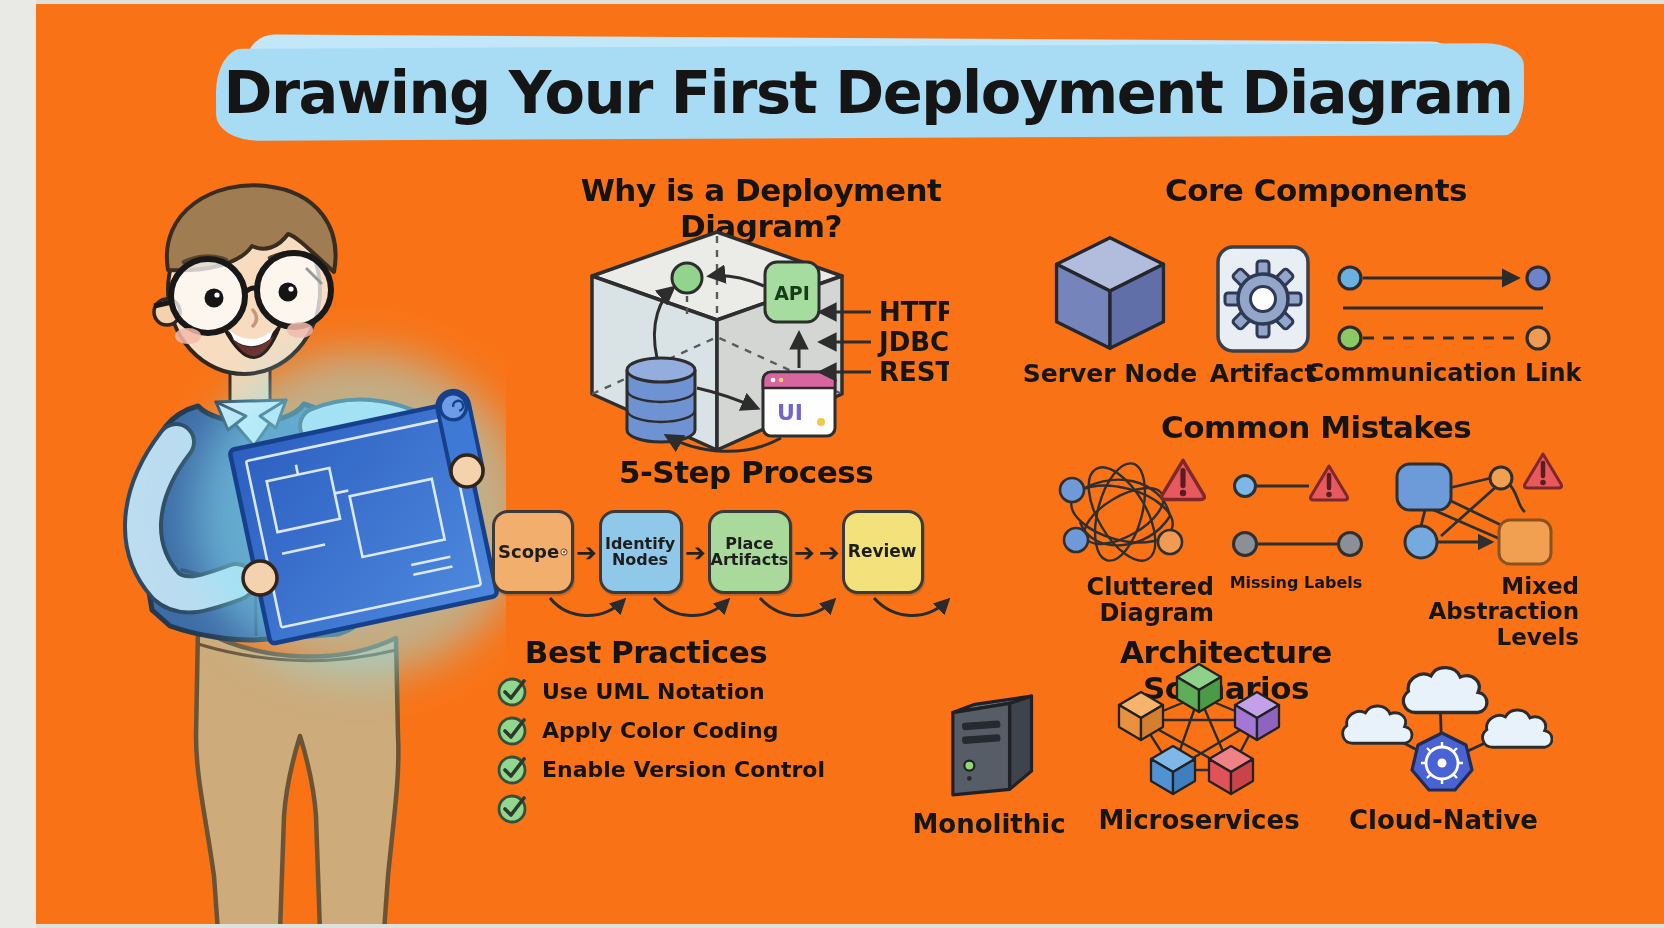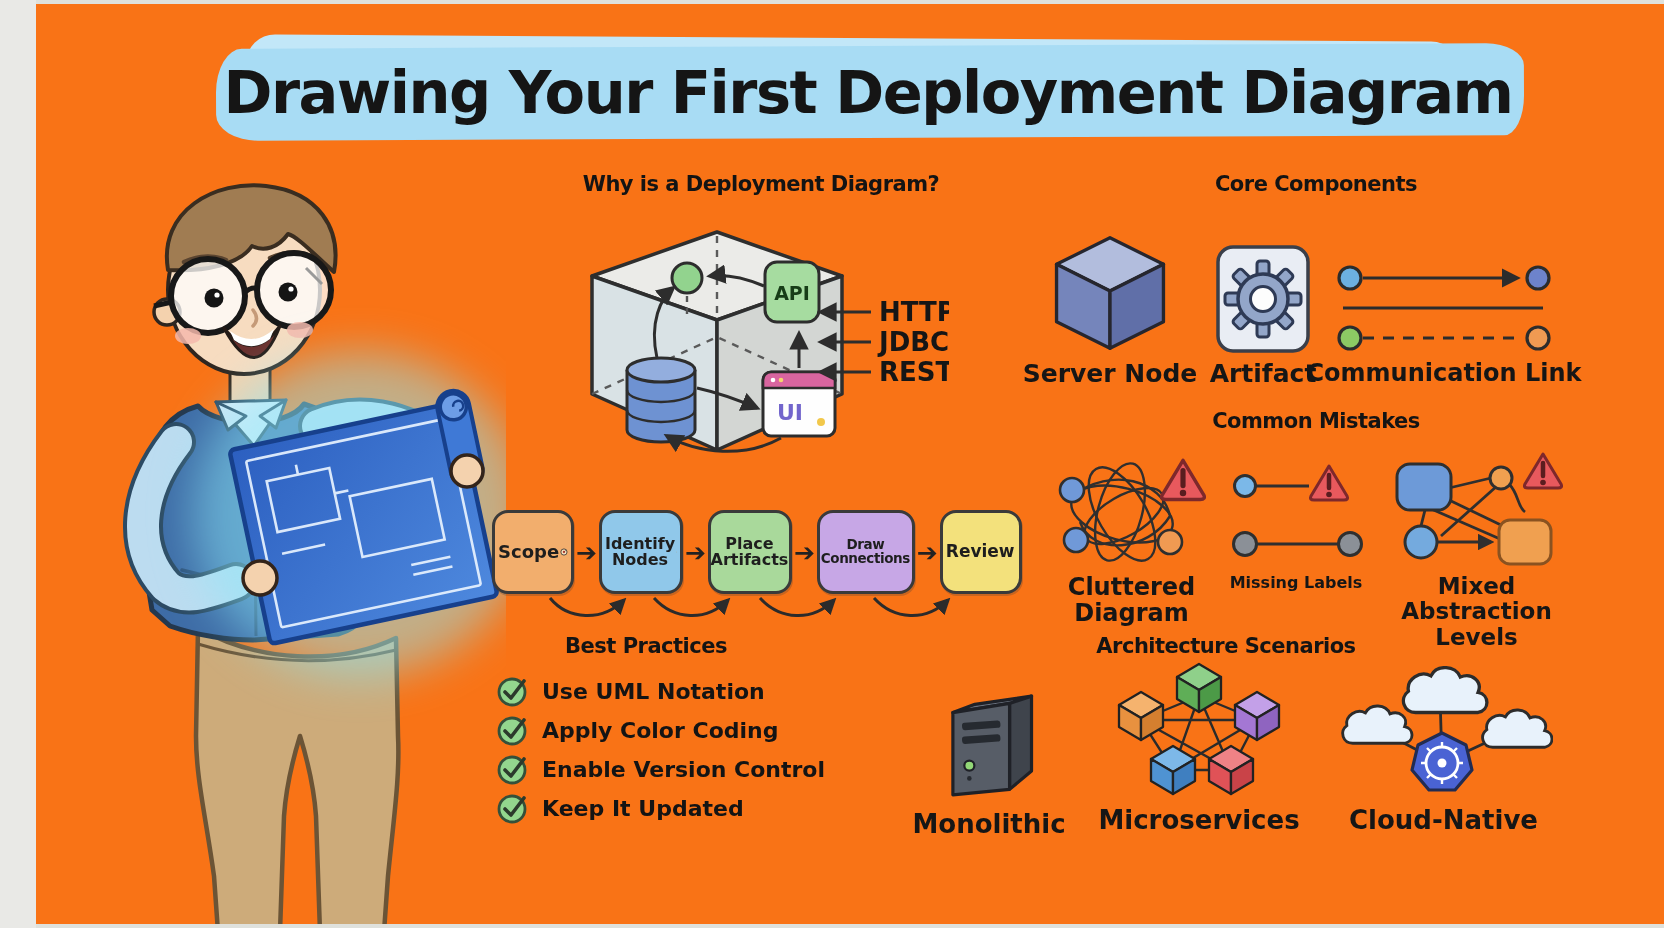--- a/index.html
+++ b/index.html
@@ -9,25 +9,25 @@
   svg text{font-family:"DejaVu Sans","Liberation Sans",sans-serif;}
   
   .title-wrap{position:absolute;left:150px;top:32px;width:1364px;height:112px;
     display:flex;align-items:center;justify-content:center;}
   .title-wrap .band{position:absolute;inset:10px 26px 10px 30px;background:#a8dcf4;
     border-radius:26px 38px 20px 42px / 44px 22px 40px 26px;transform:rotate(-.25deg);}
   .title-wrap .band2{position:absolute;inset:2px 90px 52px 60px;background:#c2e7f8;
     border-radius:40px;transform:rotate(.35deg);}
   h1{position:relative;z-index:2;margin:0;font-size:59px;font-weight:800;letter-spacing:-1.5px;color:#151515;}
   
-  .h2{position:absolute;margin:0;font-size:21px;font-weight:800;letter-spacing:-.5px;
+  .h2{position:absolute;margin:0;font-size:31px;font-weight:800;letter-spacing:-.5px;
     text-align:center;color:#141414;}
   .fig{position:absolute;display:flex;flex-direction:column;align-items:center;}
   .fig .icon-area{display:flex;align-items:flex-end;justify-content:center;}
-  .cap{font-weight:800;text-align:center;line-height:1.1;color:#161616;}
+  .cap{font-weight:800;text-align:right;line-height:1.1;color:#161616;}
   
   .steps{position:absolute;left:456px;top:506px;width:512px;display:flex;align-items:center;}
   .step{height:84px;border:3.5px solid #3a3a3a;border-radius:16px;box-sizing:border-box;
     display:flex;align-items:center;justify-content:center;gap:1px;
     padding:3px 3px;flex:none;box-shadow:1px 2px 0 rgba(60,60,60,.25);}
   .step .lbl{font-weight:800;font-size:16px;line-height:1.03;text-align:center;color:#1e1e1e;}
   .step.wide .lbl{font-size:13.5px;letter-spacing:-.4px;}
   .flow-arrow{font-size:25px;font-weight:800;color:#222;padding:0 2px;flex:none;}
   
   .bp{position:absolute;left:460px;top:668px;margin:0;padding:0;list-style:none;}
@@ -221,20 +221,21 @@
         <circle cx="201" cy="16" r="11" fill="#6d83cc" stroke="#2c2c2c" stroke-width="3.2"></circle>
         <path d="M6,46 H206" stroke="#2c2c2c" stroke-width="3.2"></path>
         <path d="M26,76 H186" stroke="#2c2c2c" stroke-width="3.2" stroke-dasharray="11 9"></path>
         <circle cx="13" cy="76" r="11" fill="#8cc964" stroke="#2c2c2c" stroke-width="3.2"></circle>
         <circle cx="201" cy="76" r="11" fill="#f09a52" stroke="#2c2c2c" stroke-width="3.2"></circle>
       </svg>
     </div>
     <div class="cap" style="font-size:24px;margin-top:4px;white-space:nowrap;">Communication Link</div>
   </div>
 
+  <h2 class="h2" style="left:540px;top:450px;width:340px;">5-Step Process</h2>
 
   <div class="steps">
     <div class="step" style="width: 82px; background: rgb(242, 174, 109);">
       <span class="lbl" style="font-size:18px;">Scope</span>
       <svg width="28" height="28" viewBox="0 0 28 28">
         <circle cx="14" cy="14" r="11" fill="#f7e0bd" stroke="#2b2b2b" stroke-width="2.8"></circle>
         <circle cx="14" cy="14" r="4" fill="#b23b2e"></circle>
         <path d="M16,12 L21,8" stroke="#2b2b2b" stroke-width="2"></path>
       </svg>
     </div>
@@ -251,28 +252,20 @@
     <span class="flow-arrow">➔</span>
     <div class="step" style="width: 84px; background: rgb(169, 217, 155);">
       <span class="lbl">Place Artifacts</span>
       <svg width="30" height="28" viewBox="0 0 32 30">
         <polygon points="6,10 16,4 26,10 16,16" fill="#f2cf9b" stroke="#7a4f1d" stroke-width="2.2" stroke-linejoin="round"></polygon>
         <path d="M6,10 V24 L16,29 L26,24 V10" fill="#e8bc82" stroke="#7a4f1d" stroke-width="2.2" stroke-linejoin="round"></path>
         <path d="M16,16 V29" stroke="#7a4f1d" stroke-width="2.2"></path>
       </svg>
     </div>
     <span class="flow-arrow">➔</span>
-    <div class="step wide" style="width: 98px; background: rgb(199, 167, 230);">
-      <span class="lbl">Draw Connections</span>
-      <svg width="28" height="28" viewBox="0 0 28 28">
-        <path d="M6,24 L20,8" stroke="#2b2b2b" stroke-width="3.6" stroke-linecap="round"></path>
-        <polygon points="22,4 24,14 14,10" fill="#2b2b2b"></polygon>
-        <path d="M4,26 l3,-1 -2,-2 z" fill="#2b2b2b"></path>
-      </svg>
-    </div>
     <span class="flow-arrow">➔</span>
     <div class="step" style="width: 82px; background: rgb(243, 225, 124);">
       <span class="lbl" style="font-size:17px;">Review</span>
       <svg width="34" height="25" viewBox="0 0 36 25">
         <ellipse cx="12" cy="12" rx="7.5" ry="9.5" fill="#fff" stroke="#2b2b2b" stroke-width="2.4"></ellipse>
         <ellipse cx="25" cy="12" rx="7.5" ry="9.5" fill="#fff" stroke="#2b2b2b" stroke-width="2.4"></ellipse>
         <circle cx="14" cy="14" r="3.4" fill="#111"></circle>
           <circle cx="27" cy="14" r="3.4" fill="#111"></circle>
       </svg>
     </div>
@@ -387,21 +380,20 @@
         <circle cx="16" cy="17" r="13" fill="#93d68e" stroke="#35503a" stroke-width="2.8"></circle>
         <path d="M9,17 L15,23 L28,6" fill="none" stroke="#2c3a2c" stroke-width="3.6" stroke-linecap="round" stroke-linejoin="round"></path>
       </svg>
       <span>Enable Version Control</span>
     </li>
     <li>
       <svg width="33" height="33" viewBox="0 0 33 33">
         <circle cx="16" cy="17" r="13" fill="#93d68e" stroke="#35503a" stroke-width="2.8"></circle>
         <path d="M9,17 L15,23 L28,6" fill="none" stroke="#2c3a2c" stroke-width="3.6" stroke-linecap="round" stroke-linejoin="round"></path>
       </svg>
-      <span>Keep It Updated</span>
     </li>
   </ul>
 
   <h2 class="h2" style="left:1000px;top:630px;width:380px;">Architecture Scenarios</h2>
 
   <div class="fig" style="left:878px;top:672px;width:150px;">
     <div class="icon-area" style="height:128px;">
       <svg width="124" height="128" viewBox="0 0 135 140">
         <path d="M28,40 L90,30 L114,22 L52,31 Z" fill="#6b7380" stroke="#1f2127" stroke-width="3.5" stroke-linejoin="round"></path>
         <path d="M90,30 L114,22 L114,104 L90,124 Z" fill="#3f444c" stroke="#1f2127" stroke-width="3.5" stroke-linejoin="round"></path>

